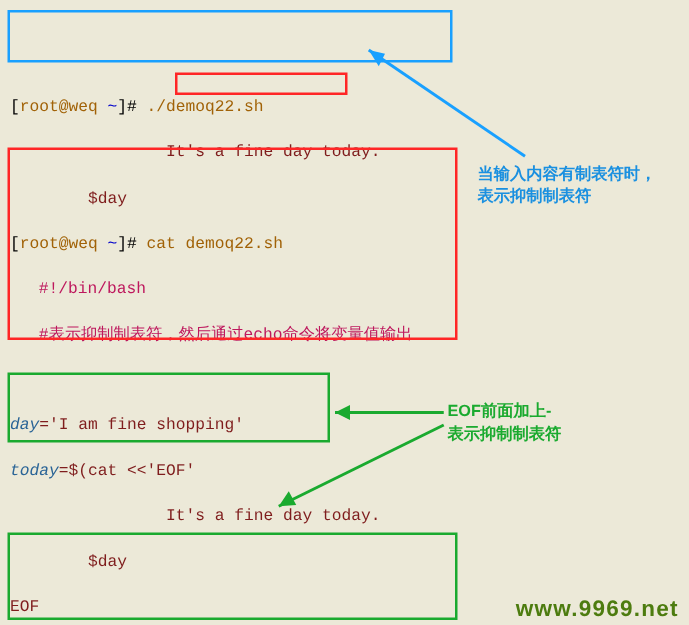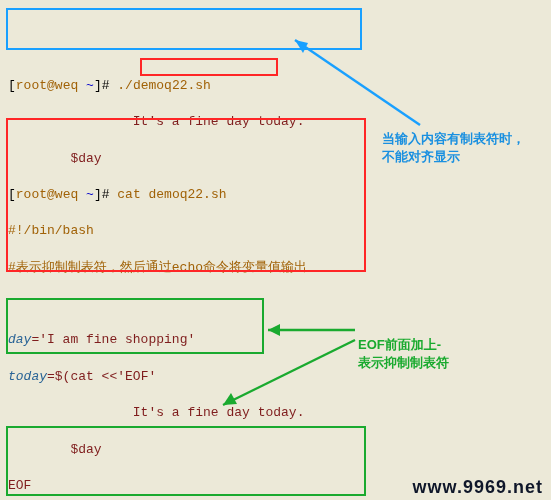--- a/index.html
+++ b/index.html
@@ -16,55 +16,55 @@
     box-sizing: border-box;
     overflow: hidden;
   }
   .ln { position: relative; display: block; }
   .prompt-user { color: #a16207; }
   .prompt-path { color: #0000ff; }
   .prompt-tilde { color: #0000cc; }
   .prompt-delim { color: #000; }
   .cmd { color: #a16207; }
   .out  { color: #7f1d1d; }
-  .hb   { color: #a16207; }
+  .hb   { color: #be185d; padding-left: 23px; }
   .kw-d { color: #2a6496; font-style: italic; }
   .box-blue, .box-red, .box-red-cmd, .box-green, .box-green-cmd {
     position:absolute; box-sizing:border-box; pointer-events:none;
   }
   .box-blue   { border:2.5px solid #19a0ff; }
   .box-red    { border:2.5px solid #ff2626; }
   .box-red-cmd{ border:2.5px solid #ff2626; }
   .box-green  { border:2.5px solid #1aaa2f; }
   .box-green-cmd{ border:2.5px solid #1aaa2f; }
 
   .note { position:absolute; font-family: "Microsoft YaHei", sans-serif;
           font-size:13px; font-weight:700; line-height:1.4; }
   .note-blue  { color:#1a90e0; }
   .note-green { color:#1aaa2f; }
 
   .watermark { position:absolute; right:8px; bottom:0px;
-    font-family: Arial, sans-serif; color:#0f172a;
+    font-family: Arial, sans-serif; color:#4d7c0f;
     font-size:18px; font-weight:700; letter-spacing:1px; }
 
   .arrow-blue line { stroke:#19a0ff; stroke-width:2.4; fill:none; }
   .arrow-blue polygon { fill:#19a0ff; }
   .arrow-green line { stroke:#1aaa2f; stroke-width:2.4; fill:none; }
   .arrow-green polygon { fill:#1aaa2f; }
   svg.overlay { position:absolute; left:0; top:0; width:551px; height:500px;
     pointer-events:none; }
 
   #b-blue  { left:6px; top:8px; width:356px; height:42px; }
   #b-redcmd{ left:140px; top:58px; width:138px; height:18px; }
   #b-red   { left:6px; top:118px; width:360px; height:154px; }
   #b-greencmd{ left:6px; top:298px; width:258px; height:56px; }
   #b-green { left:6px; top:426px; width:360px; height:70px; }
 
   #n-blue  { left:382px; top:130px; }
-  #n-green { left:358px; top:320px;margin-top:16px; }
+  #n-green { left:358px; top:320px; }
 </style>
 </head>
 <body>
 
 
 
 <span class="ln"><span class="prompt-delim">[</span><span class="prompt-user">root</span><span class="prompt-user">@</span><span class="prompt-user">weq</span><span class="prompt-path"> </span><span class="prompt-tilde">~</span><span class="prompt-delim">]# </span><span class="cmd">./demoq22.sh</span></span>
 <span class="ln out">                It's a fine day today.</span>
 <span class="ln out">        $day</span>
 <span class="ln"><span class="prompt-delim">[</span><span class="prompt-user">root</span><span class="prompt-user">@</span><span class="prompt-user">weq</span><span class="prompt-path"> </span><span class="prompt-tilde">~</span><span class="prompt-delim">]# </span><span class="cmd">cat demoq22.sh</span></span>
@@ -109,20 +109,20 @@
     <line x1="355" y1="330" x2="268" y2="330"></line>
     <polygon points="268,330 280,324 280,336"></polygon>
   </g>
   <g class="arrow-green">
     <line x1="355" y1="340" x2="223" y2="405"></line>
     <polygon points="223,405 237,404 231,393"></polygon>
   </g>
 </svg>
 
 <div id="n-blue" class="note note-blue" style="white-space:pre-line;">当输入内容有制表符时，
-不能对齐显示</div>
+表示抑制制表符</div>
 <div id="n-green" class="note note-green" style="white-space:pre-line;">EOF前面加上-
 表示抑制制表符</div>
 
 <div class="watermark">www.9969.net</div>
 
 
 
 
 </body></html>

